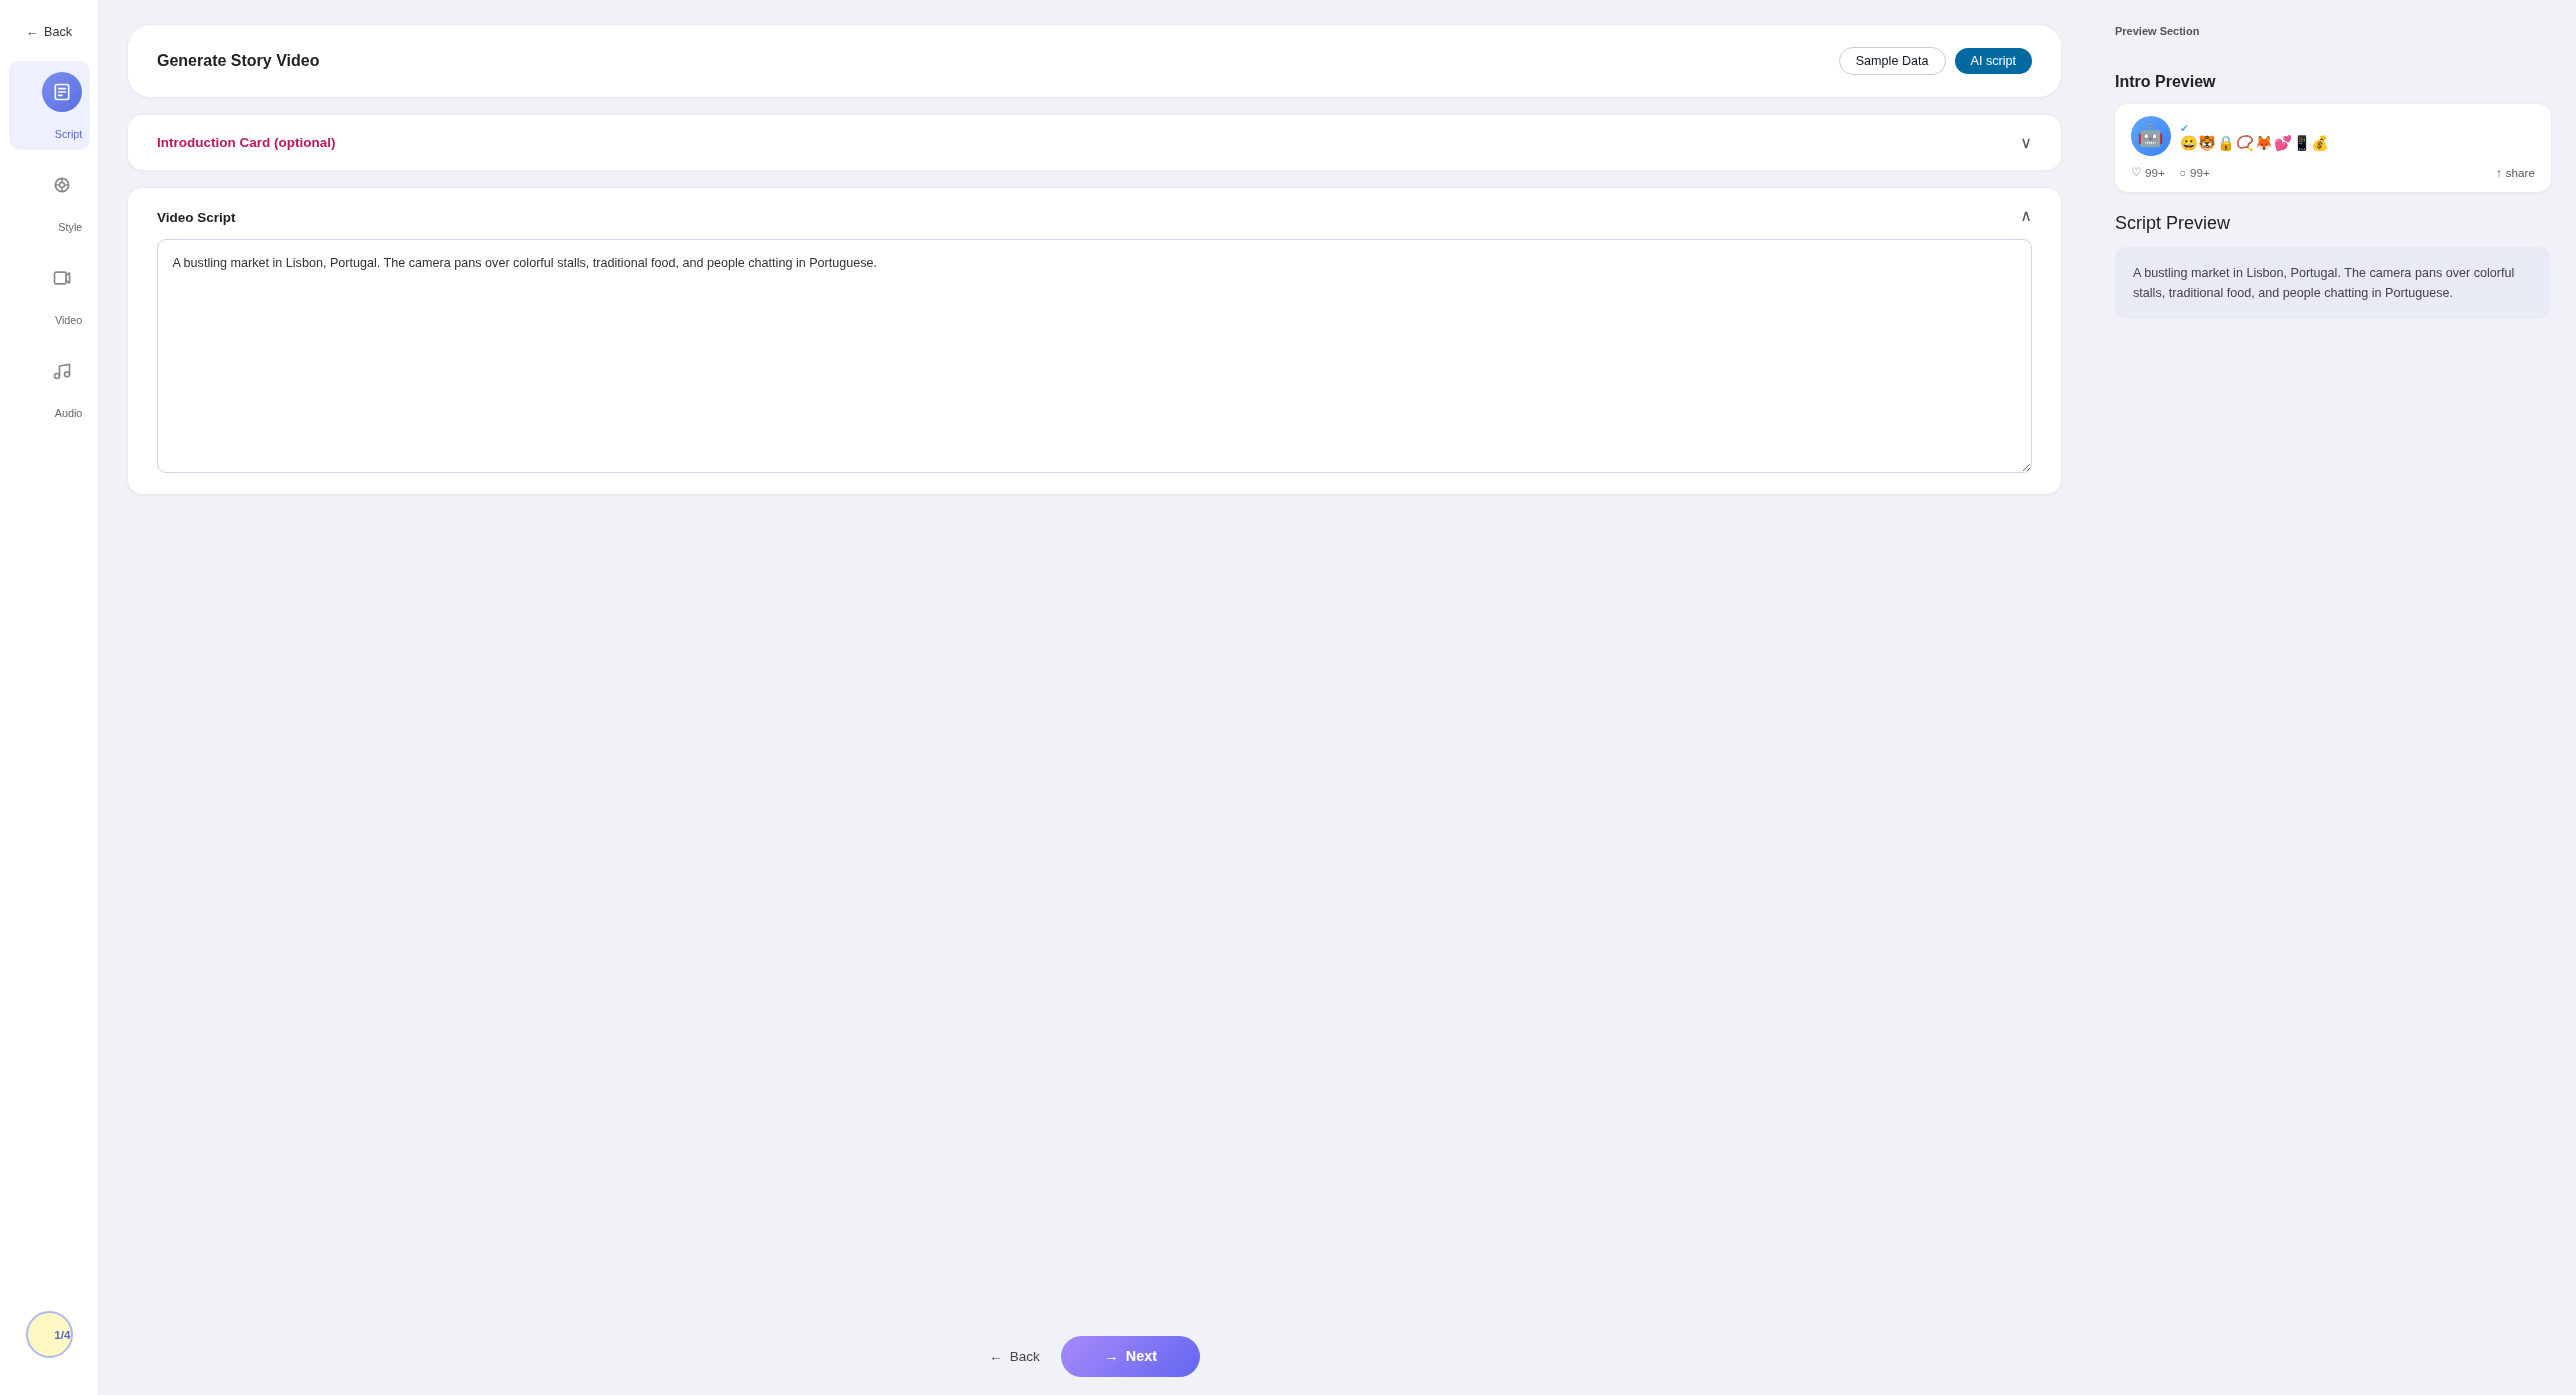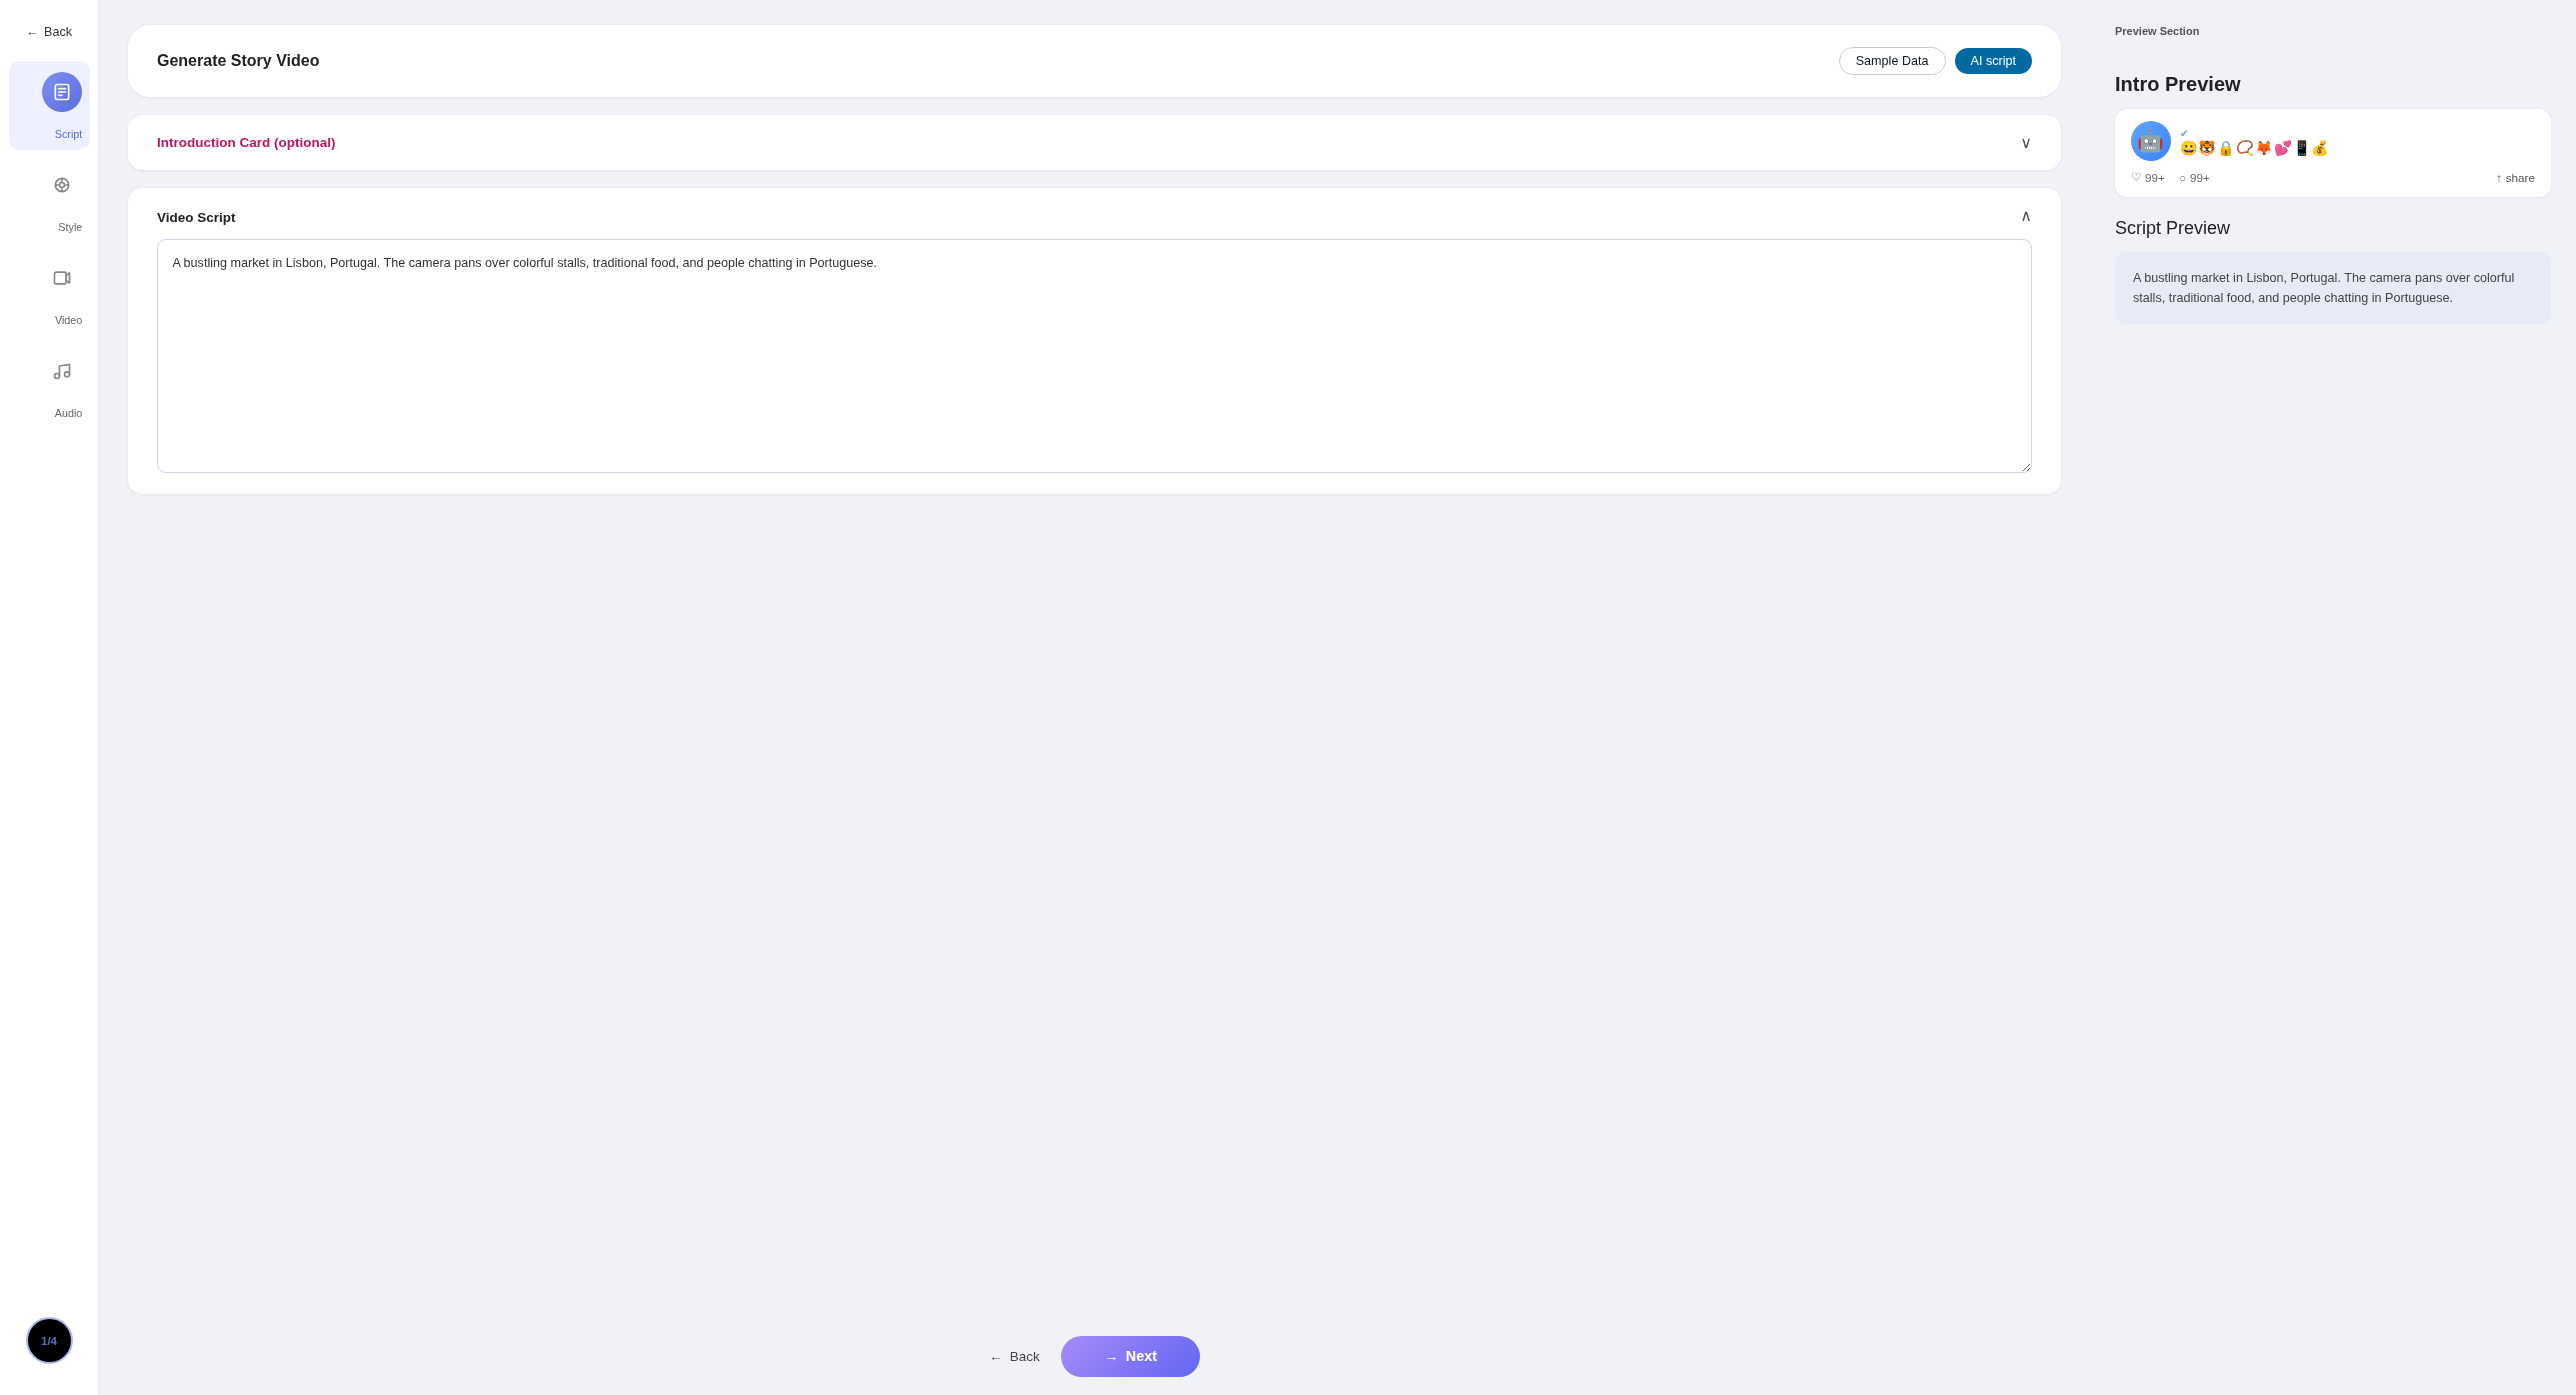--- a/index.html
+++ b/index.html
@@ -83,29 +83,29 @@
     .sidebar-item:not(.active) .icon-circle {
       background: transparent;
     }
 
     .sidebar-item .icon-circle svg {
       color: white;
     }
 
     .progress-badge {
       position: absolute;
-      bottom: 31px;
+      bottom: 37px;
       width: 47px;
       height: 47px;
       border-radius: 50%;
-      background: #000000;
+      background: #fef9c3;
       border: 2.7px solid #b0b8f0;
       display: flex;
       align-items: center;
-      justify-content: center;
+      justify-content: flex-end;
       font-size: 11.7px;
       font-weight: 600;
       color: #5c6bc0;
     }
 
     
     .main-content {
       flex: 1;
       display: flex;
       flex-direction: column;
@@ -276,21 +276,21 @@
     }
 
     .preview-title {
       font-size: 11px;
       font-weight: 600;
       color: #555;
       margin-bottom: 14.4px;
     }
 
     .intro-preview-title {
-      font-size: 20px;
+      font-size: 16px;
       font-weight: 700;
       color: #222;
       margin-bottom: 12.6px;
     }
 
     .intro-preview-card {
       background: #fff;
       border-radius: 12.6px;
       padding: 12.6px 16px;
       box-shadow: 0 0.9px 3.6px rgba(0,0,0,0.06);

